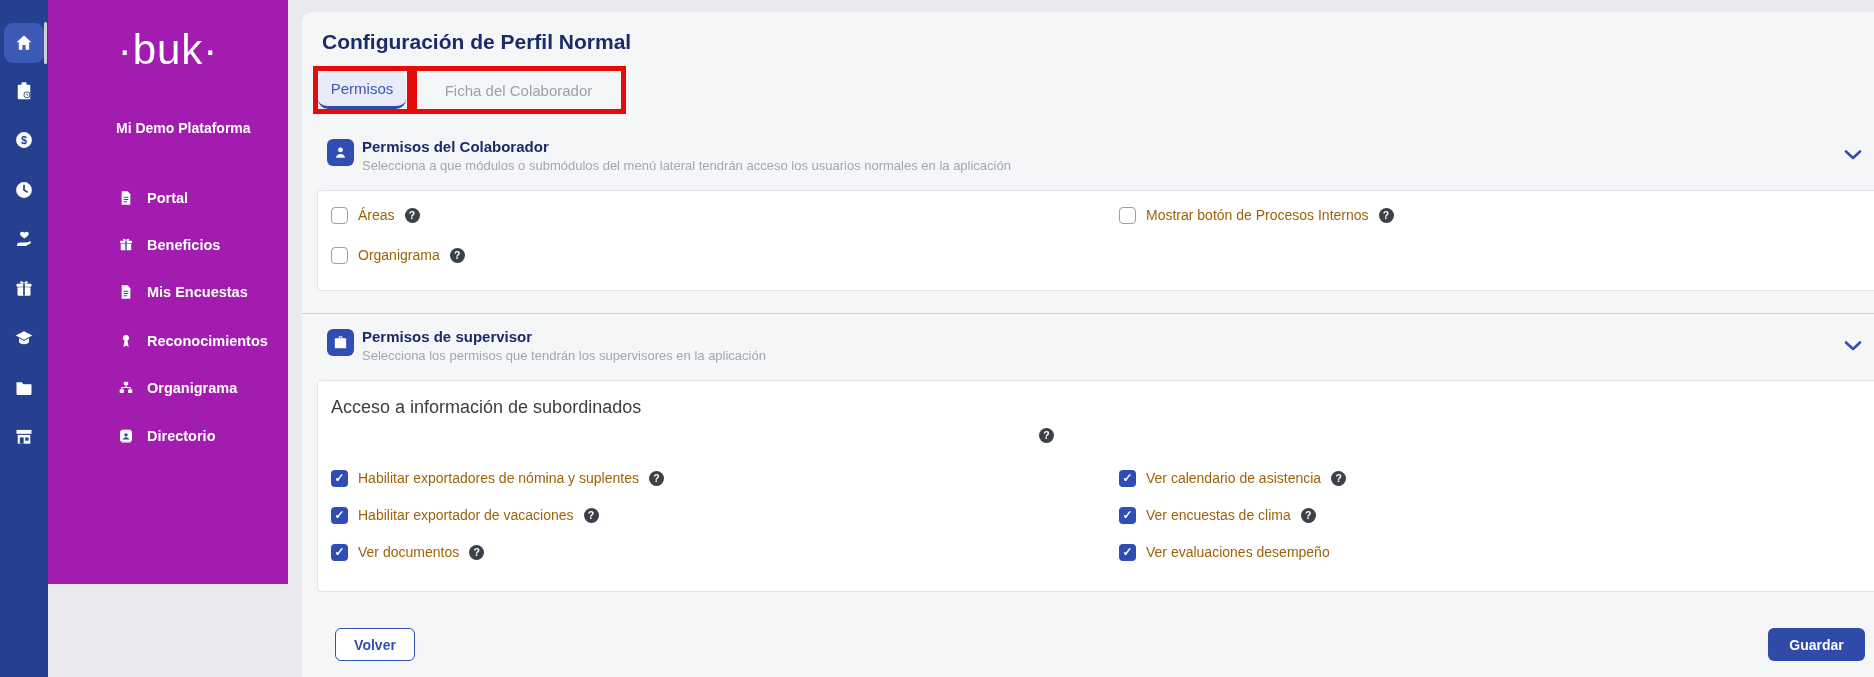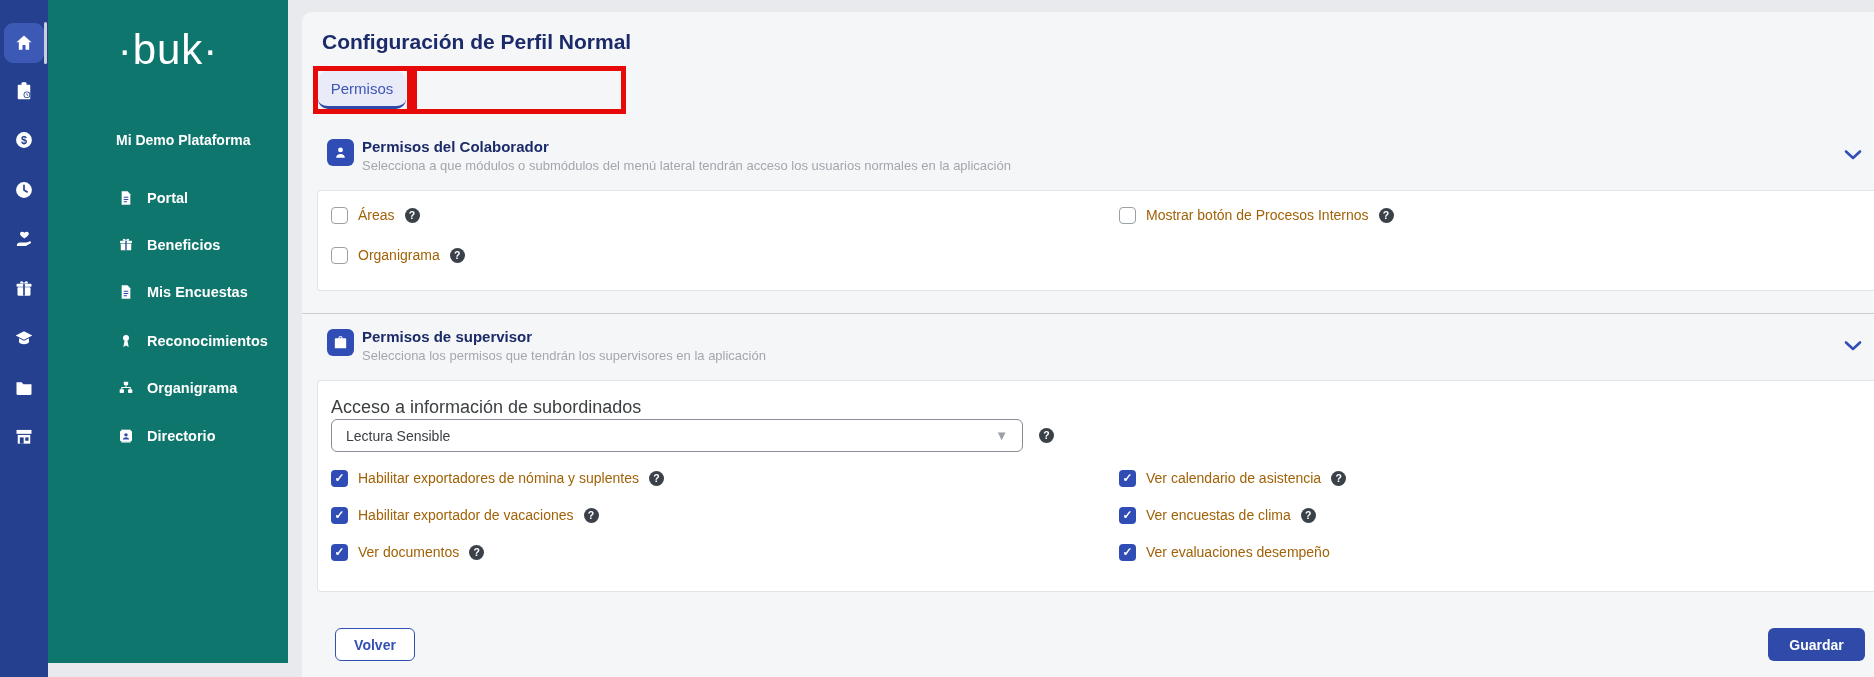--- a/index.html
+++ b/index.html
@@ -12,24 +12,24 @@
   .abs { position:absolute; }
 
   
   #rail { left:0; top:0; width:48px; height:677px; background:#24408F; z-index:3; }
   .rail-pill { position:absolute; left:4px; top:23px; width:40px; height:40px; border-radius:9px; background:#3D59B6; }
   .rail-scroll { position:absolute; left:44px; top:22px; width:3px; height:42px; background:#CBD0D8; border-radius:2px; }
   .rail-ic { position:absolute; left:14px; width:20px; height:20px; }
   .rail-ic svg { width:20px; height:20px; display:block; }
 
   
-  #sidebar { left:48px; top:0; width:240px; height:663px; background:#0f766e; z-index:2; }
+  #sidebar { left:48px; top:0; width:240px; height:584px; background:#a21caf; z-index:2; }
   .logo { position:absolute; left:0; top:26px; width:240px; text-align:center; color:#fff;
           font-size:42px; font-weight:500; letter-spacing:1px; }
-  .workspace { position:absolute; left:68px; top:132px; color:#fff; font-size:14px; font-weight:700; }
+  .workspace { position:absolute; left:68px; top:120px; color:#fff; font-size:14px; font-weight:700; }
   .menu-item { position:absolute; left:70px; height:20px; display:flex; align-items:center; gap:13px;
                color:#fff; font-size:14.5px; font-weight:600; cursor:pointer; }
   .menu-item svg { width:16px; height:16px; display:block; }
 
   
   #panel { left:302px; top:12px; width:1572px; height:665px; background:#F5F6F8; border-radius:10px 0 0 0; }
   .page-title { position:absolute; left:20px; top:18px; color:#1B2A68; font-size:21px; font-weight:700;text-align:right; }
 
   
   .tab { position:absolute; top:59px; height:38px; display:flex; align-items:center; justify-content:center;
@@ -263,20 +263,23 @@
     </div>
   </div>
 
   <div id="panel" class="abs">
 
     <div class="page-title">Configuración de Perfil Normal</div>
 
     <div class="tab tab-active">
       <span>Permisos</span>
     </div>
+    <div class="tab tab-inactive">
+      <span>Ficha del Colaborador</span>
+    </div>
     <div class="redbox redbox1"></div>
     <div class="redbox redbox2"></div>
 
     <div class="sec-icon" style="top:127px">
         <svg>
           <use href="#i-person"></use>
         </svg>
       </div>
     <div class="sec-title" style="top:126px">Permisos del Colaborador</div>
     <div class="sec-sub" style="top:146px">Selecciona a que módulos o submódulos del menú lateral tendrán acceso los usuarios normales en la aplicación</div>
@@ -310,24 +313,20 @@
         </svg>
       </div>
     <div class="sec-title" style="top:316px">Permisos de supervisor</div>
     <div class="sec-sub" style="top:336px">Selecciona los permisos que tendrán los supervisores en la aplicación</div>
     <div class="chevron" style="right:12px; top:326px"><svg width="18" height="12">
           <use href="#i-chev"></use>
         </svg></div>
 
     <div class="card" style="top:368px; height:212px">
       <div class="sel-label" style="left:13px; top:16px">Acceso a información de subordinados</div>
-      <div class="select" style="left:13px; top:38px; width:692px">
-        <span class="sel-value">Lectura Sensible</span>
-        <span class="caret">▼</span>
-      </div>
       <span class="q abs" style="left:721px; top:47px"></span>
 
       <div class="cbrow" style="left:13px; top:88px">
         <span class="cb cb-on"></span>
         <span class="cblabel">Habilitar exportadores de nómina y suplentes</span>
         <span class="q"></span>
       </div>
       <div class="cbrow" style="left:13px; top:125px">
         <span class="cb cb-on"></span>
         <span class="cblabel">Habilitar exportador de vacaciones</span>

